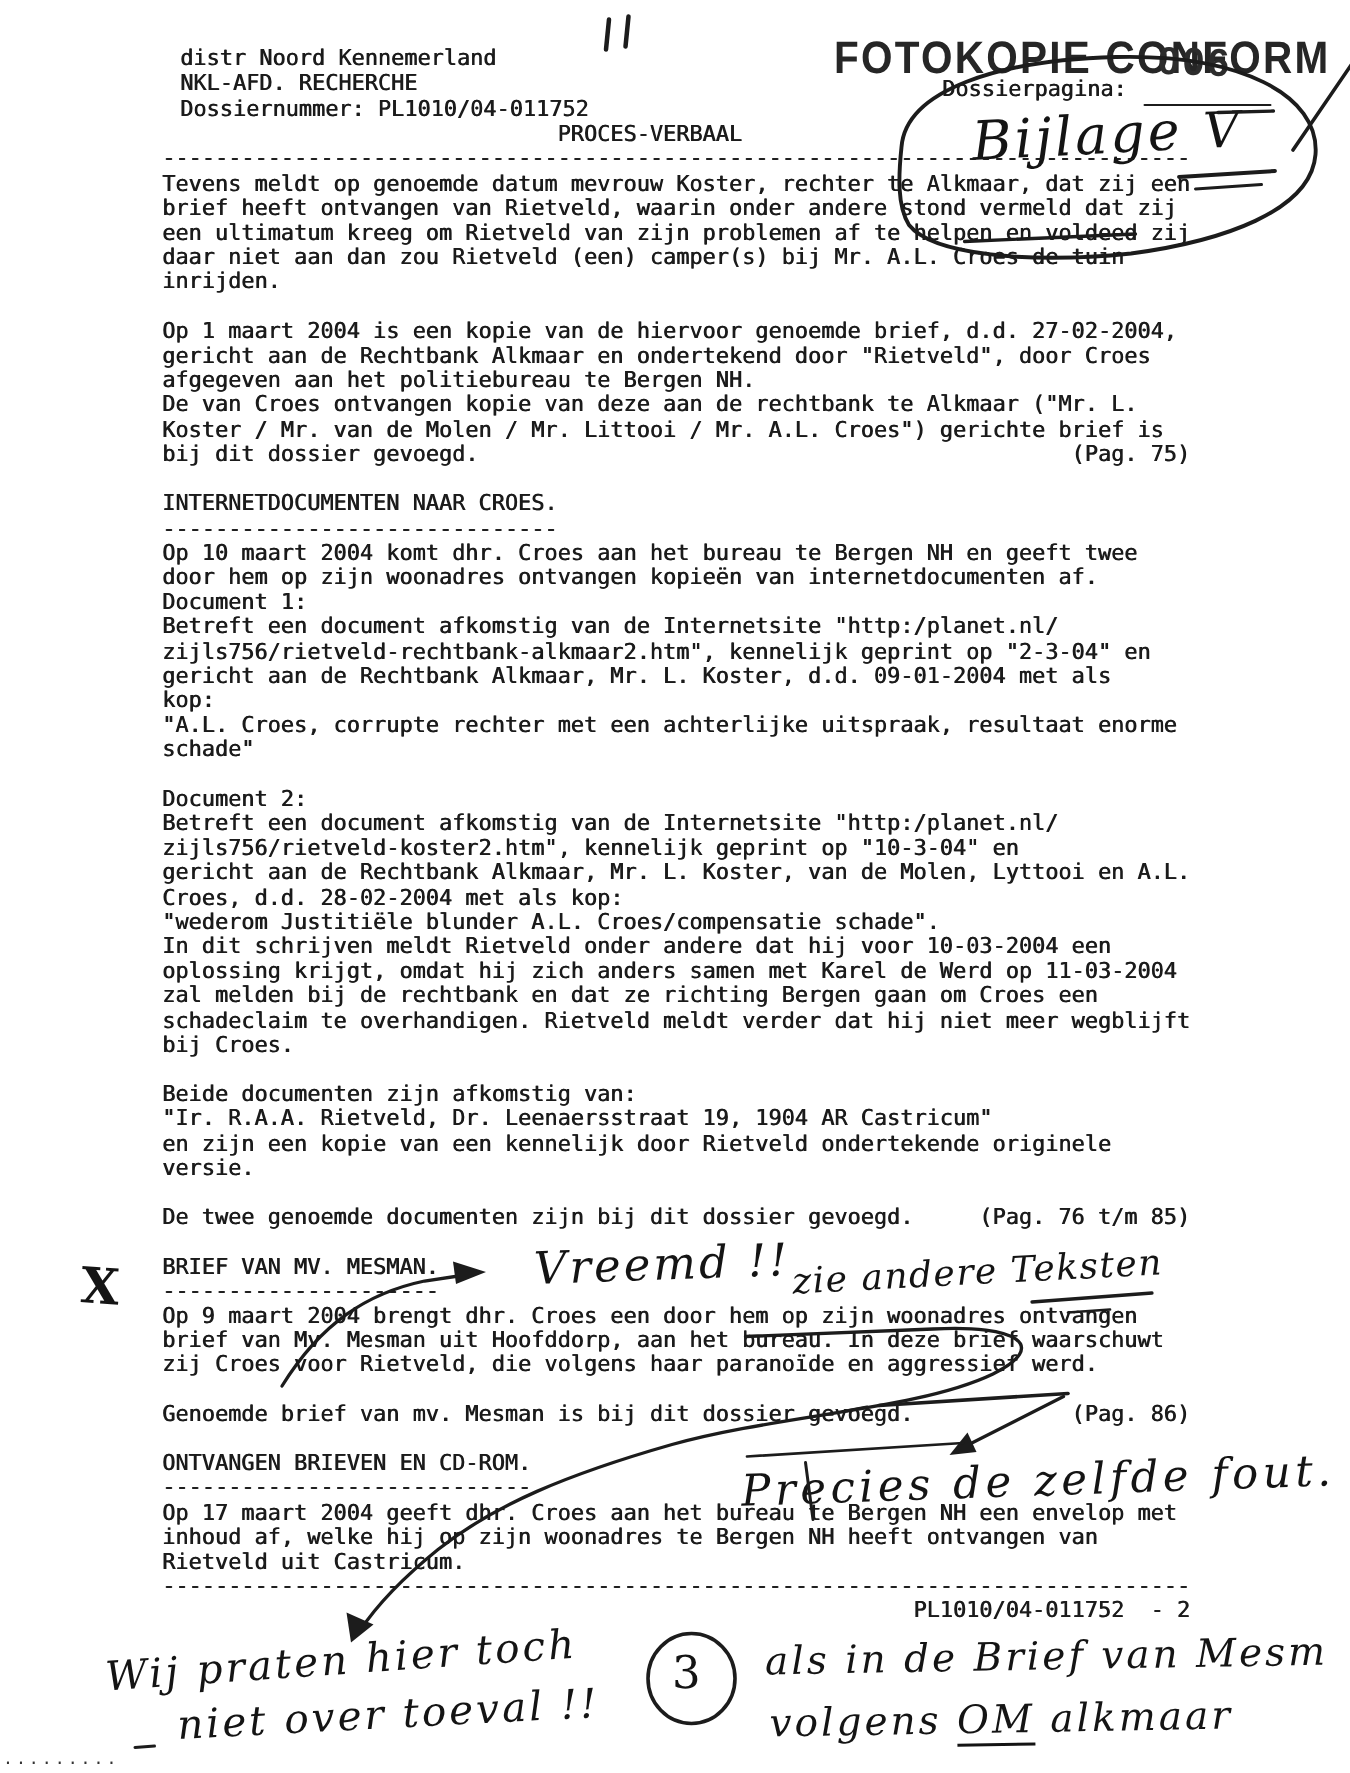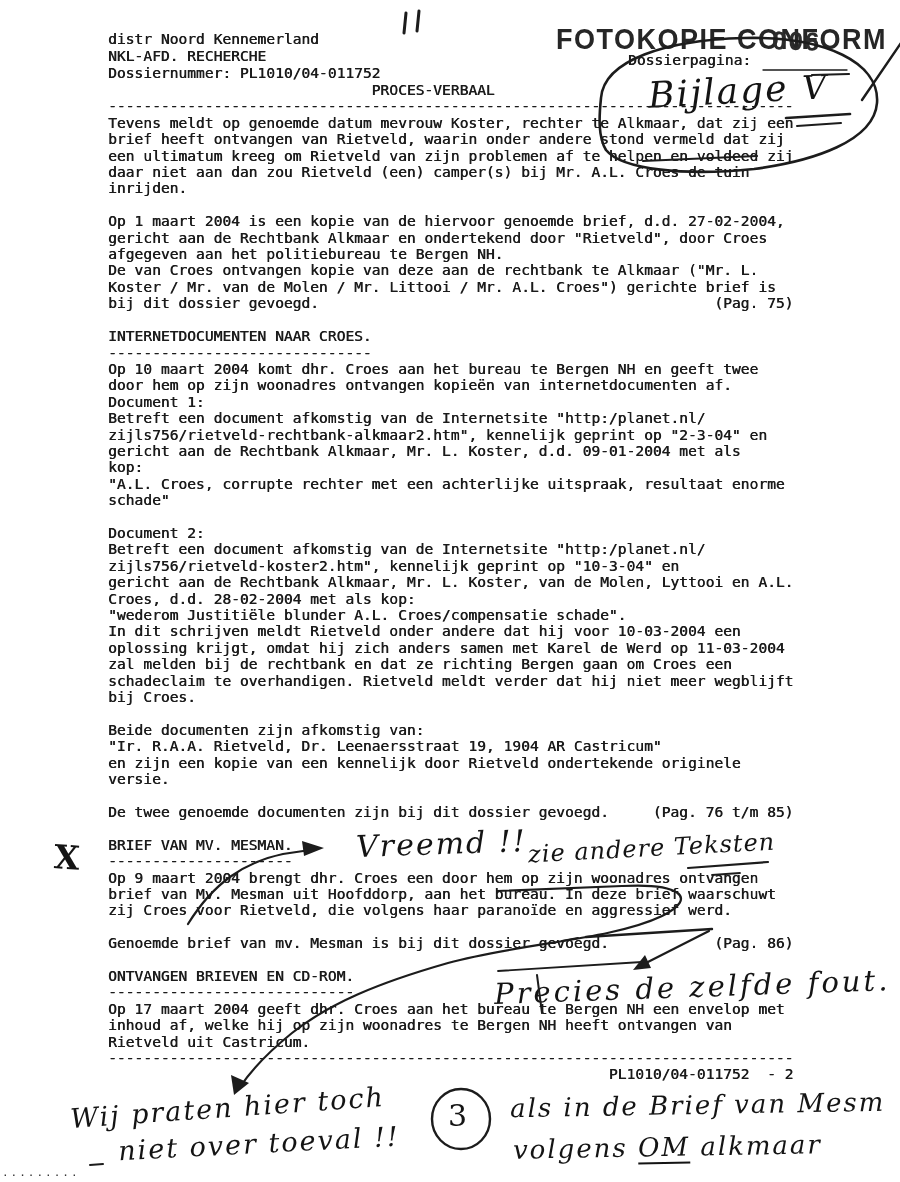--- a/index.html
+++ b/index.html
@@ -45,21 +45,21 @@
   .als1{left:510px;top:1090px;font-size:26px;transform:rotate(-1deg);letter-spacing:2px;}
   .als2{left:513px;top:1132px;font-size:26px;transform:rotate(-1deg);letter-spacing:2px;}
   .uline{border-bottom:2.5px solid #141414;margin-top:12px;}
   .dots{left:2px;top:1166px;font-size:11px;letter-spacing:2px;font-family:"DejaVu Sans Mono",monospace;position:absolute;color:#333;}
   .overlay{position:absolute;left:0;top:0;pointer-events:none;}
   .overlay path,.overlay line,.overlay ellipse{fill:none;stroke:#1c1c1c;stroke-linecap:round;}
 </style>
 </head>
 <body>
 
-<pre class="typewriter hdr" style="left:108px;top:30px;">distr Noord Kennemerland
+<pre class="typewriter hdr" style="left:120px;top:30px;">distr Noord Kennemerland
 NKL-AFD. RECHERCHE
 Dossiernummer: PL1010/04-011752</pre>
 
 <div class="stamp">FOTOKOPIE CONFORM</div>
 <div class="stamp-num">006</div>
 
 <pre class="typewriter" style="left:628px;top:52px;">Dossierpagina:</pre>
 
 <div class="hand bijlage">
   <span>Bijlage</span><span class="bijlage-v">V</span>

